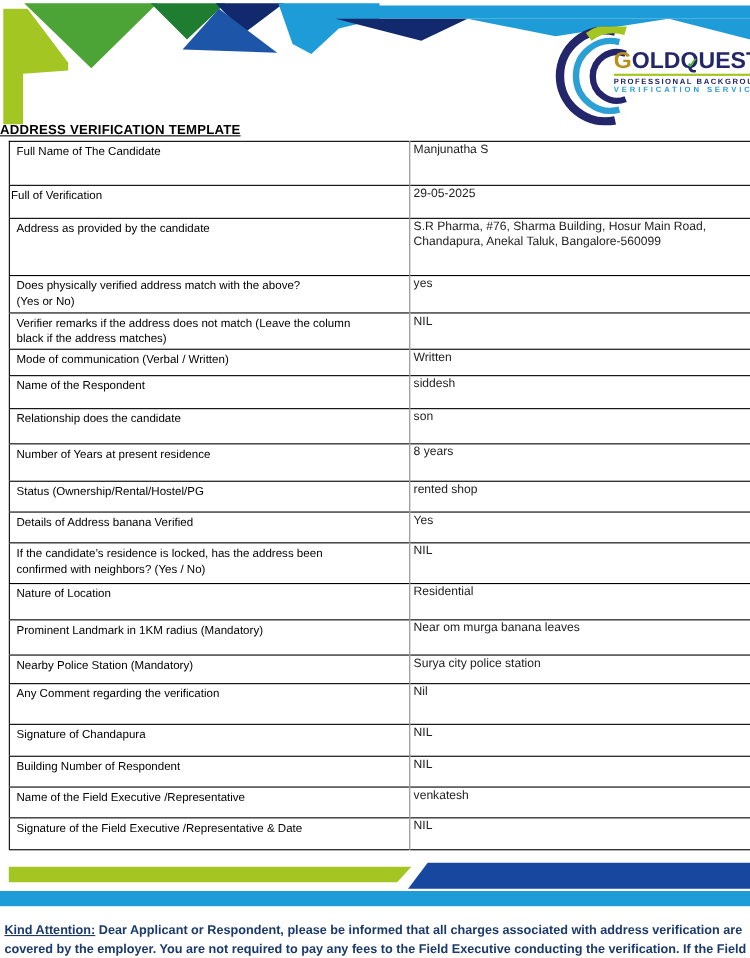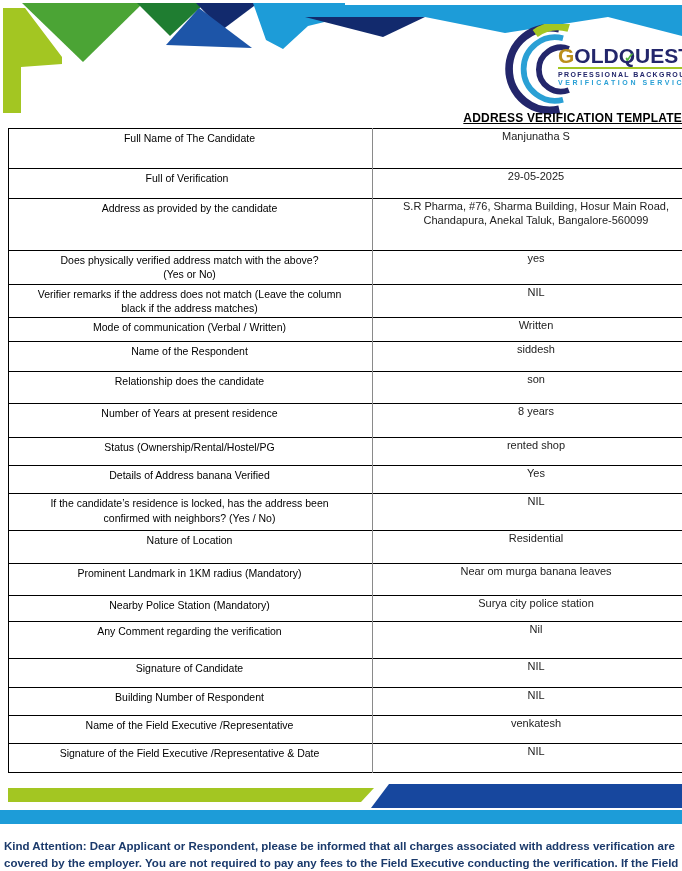--- a/index.html
+++ b/index.html
@@ -20,41 +20,41 @@
   .logo-text{margin-left:-30px;margin-top:22px;white-space:nowrap;}
   .brand{font-weight:bold;font-size:21px;line-height:20px;color:#23266b;letter-spacing:0px;}
   .brand .g{color:#bb8f1a;}
   .brand .qwrap{position:relative;display:inline-block;}
   .brand .qcheck{position:absolute;right:0px;top:2px;color:#52b33a;font-size:13px;font-weight:bold;}
   .tag1{margin-top:1px;border-top:2px solid #a3c622;padding-top:2px;
         font-size:7px;font-weight:bold;color:#23266b;letter-spacing:1.4px;}
   .tag2{font-size:7px;font-weight:bold;color:#2aa0d5;letter-spacing:2.6px;margin-top:1px;}
 
   
-  .title{position:absolute;top:111px;left:0;width:100%;text-align:right;
+  .title{position:absolute;top:111px;left:0;width:100%;text-align:left;
          font-size:12px;font-weight:bold;color:#000;
          text-decoration:underline;letter-spacing:0.2px;}
 
   
   table.form{position:absolute;top:128px;left:8px;width:669px;
              border-collapse:collapse;table-layout:fixed;
              border:1px solid #000;}
-  table.form td{vertical-align:top;overflow:hidden;text-align:center;}
+  table.form td{vertical-align:top;overflow:hidden;}
   table.form tr{border-bottom:1px solid #000;}
   td.lbl{width:349px;border-right:1px solid #8a8a8a;
          font-size:10.5px;color:#000;padding:2px 8px 2px 6px;
          vertical-align:middle;white-space:pre-line;line-height:1.35;}
   td.val{width:320px;font-size:11px;color:#222;padding:0px 4px 2px 3px;
          vertical-align:top;line-height:1.3;}
 
   
   .footer-art{position:absolute;top:784px;left:0;width:682px;height:40px;}
   .footer-text{position:absolute;top:826px;left:4px;width:700px;
                font-size:11.5px;font-weight:bold;color:#1b3a6b;line-height:17px;}
-  .footer-text .kind{}
+  .footer-text .kind{text-decoration:underline;}
 </style>
 </head>
 <body>
 
 <div class="page">
 
   <svg class="header-art" viewBox="0 0 682 120" width="682" height="120" xmlns="http://www.w3.org/2000/svg">
     <polygon points="22,3 143,3 83,62" fill="#4ba435"></polygon>
     <polygon points="137,3 205,3 170,36" fill="#1f7d31"></polygon>
     <polygon points="196,3 258,3 222,30" fill="#122a6d"></polygon>
@@ -146,21 +146,21 @@
         </tr>
       <tr style="height:26px">
           <td class="lbl">Nearby Police Station (Mandatory)</td>
           <td class="val">Surya city police station</td>
         </tr>
       <tr style="height:37px">
           <td class="lbl">Any Comment regarding the verification</td>
           <td class="val">Nil</td>
         </tr>
       <tr style="height:29px">
-          <td class="lbl">Signature of Candidate</td>
+          <td class="lbl">Signature of Chandapura</td>
           <td class="val">NIL</td>
         </tr>
       <tr style="height:28px">
           <td class="lbl">Building Number of Respondent</td>
           <td class="val">NIL</td>
         </tr>
       <tr style="height:28px">
           <td class="lbl">Name of the Field Executive /Representative</td>
           <td class="val">venkatesh</td>
         </tr>

